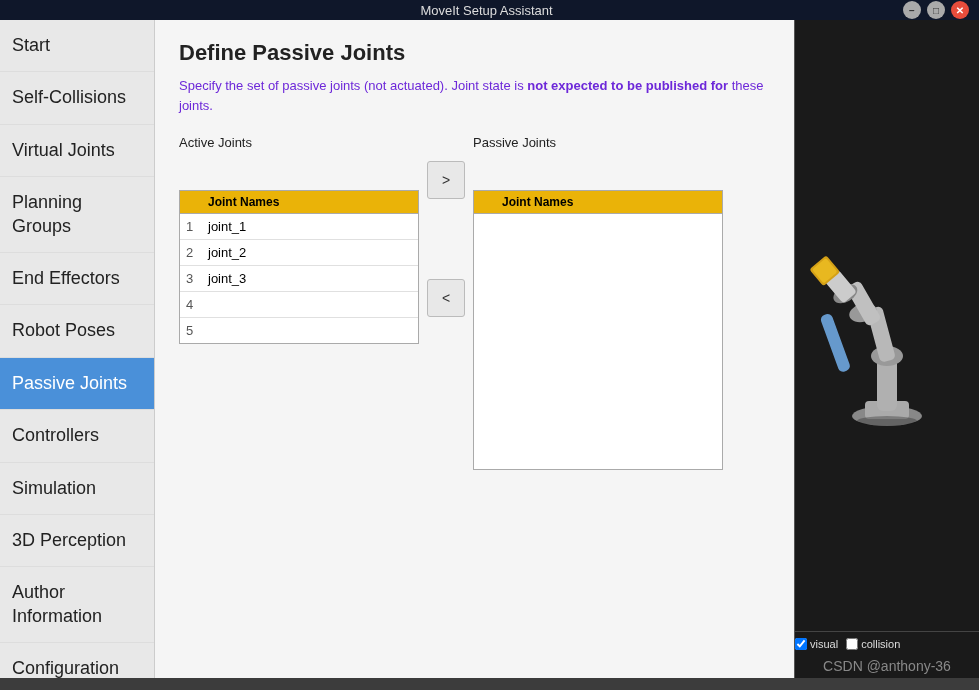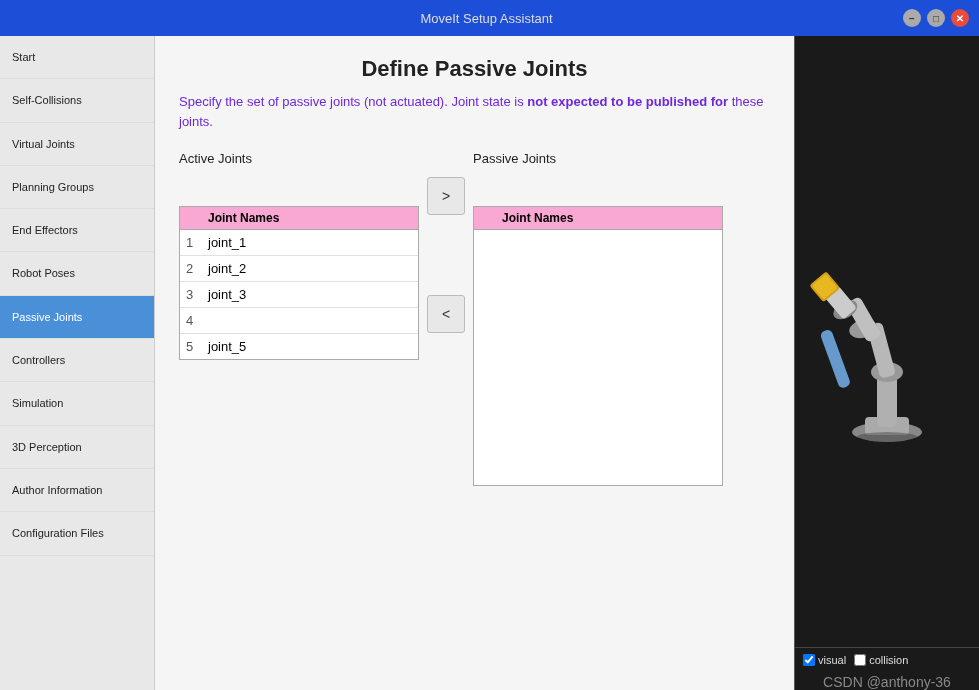--- a/index.html
+++ b/index.html
@@ -5,23 +5,23 @@
     * { box-sizing: border-box; margin: 0; padding: 0; }
     body {
       font-family: 'Segoe UI', Arial, sans-serif;
       font-size: 13px;
       background: #3c3c3c;
       width: 979px;
       height: 690px;
       overflow: hidden;
     }
     .title-bar {
-      background: #1d4ed8;
+      background: #0f172a;
       color: #ccc;
-      height: 36px;
+      height: 20px;
       display: flex;
       align-items: center;
       justify-content: space-between;
       padding: 0 10px;
       user-select: none;
     }
     .title-bar-title {
       flex: 1;
       text-align: center;
       font-size: 13px;
@@ -61,41 +61,40 @@
       border-right: 1px solid #ccc;
       display: flex;
       flex-direction: column;
       overflow-y: auto;
     }
     .sidebar-item {
       padding: 14px 12px;
       cursor: pointer;
       border-bottom: 1px solid #ddd;
       color: #222;
-      font-size: 11px;
+      font-size: 18px;
       line-height: 1.3;
     }
     .sidebar-item.active {
       background: #4a90d9;
       color: white;
     }
 
     
     .main-content {
       flex: 1;
       padding: 20px 24px;
       background: #f5f5f5;
       overflow-y: auto;
     }
     .page-title {
       font-size: 22px;
       font-weight: bold;
       color: #222;
       margin-bottom: 10px;
-      text-align: center;
     }
     .page-desc {
       font-size: 13px;
       color: #6d28d9;
       margin-bottom: 20px;
       line-height: 1.5;
       max-width: 600px;
     }
     .page-desc strong { font-weight: bold; }
 
@@ -117,21 +116,21 @@
       margin-bottom: 6px;
     }
 
     .joint-table {
       border: 1px solid #aaa;
       background: white;
       width: 240px;
     }
     .joint-table-header {
       display: flex;
-      background: #f9a8d4;
+      background: #eab308;
       border-bottom: 1px solid #aaa;
       padding: 4px 6px;
       font-size: 12px;
       font-weight: bold;
     }
     .col-num { width: 22px; color: #555; }
     .col-name { flex: 1; }
     .joint-table-row {
       display: flex;
       border-bottom: 1px solid #e0e0e0;
@@ -182,21 +181,21 @@
     .viewport-render {
       flex: 1;
       display: flex;
       align-items: center;
       justify-content: center;
       position: relative;
       overflow: hidden;
     }
     .viewport-controls {
       background: #1a1a1a;
-      padding: 6px 8px;
+      padding: 6px 0;
       display: flex;
       align-items: flex-start;
       gap: 8px;
       border-top: 1px solid #444;
     }
     .viewport-checkbox {
       display: flex;
       align-items: center;
       gap: 3px;
       color: #ddd;
@@ -266,21 +265,20 @@
           </div>
           <div class="joint-table-row">
             <span class="col-num">3</span>
             <span class="col-name">joint_3</span>
           </div>
           <div class="joint-table-row">
             <span class="col-num">4</span>
           </div>
           <div class="joint-table-row">
             <span class="col-num">5</span>
-            <span class="col-name">joint_5</span>
           </div>
         </div>
       </div>
 
       <div class="transfer-btns">
         <button class="transfer-btn">&gt;</button>
         <button class="transfer-btn">&lt;</button>
       </div>
 
       <div class="joint-panel">

